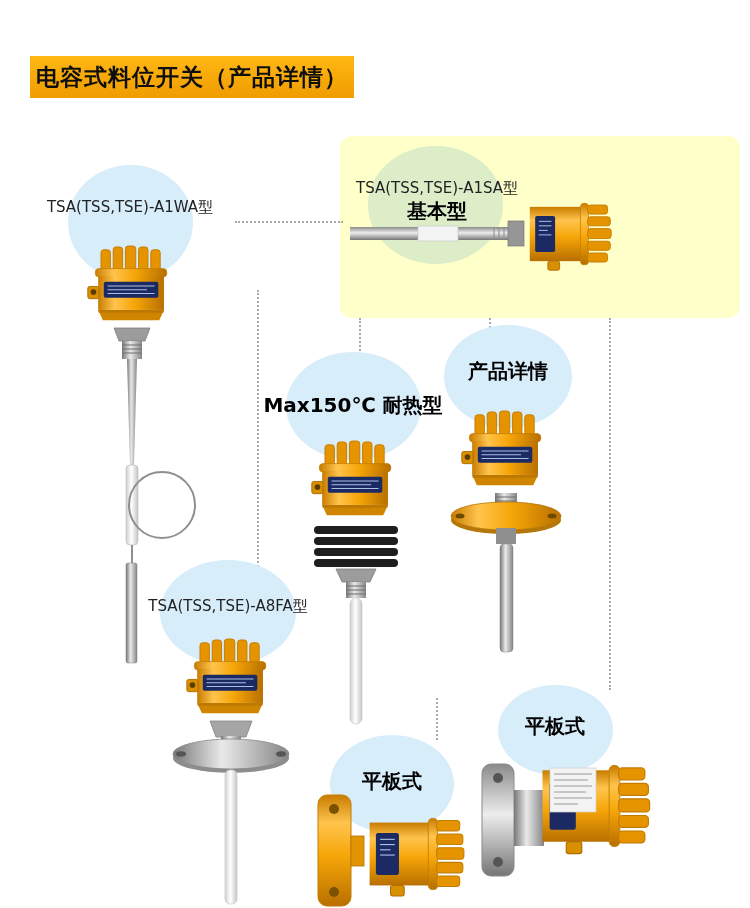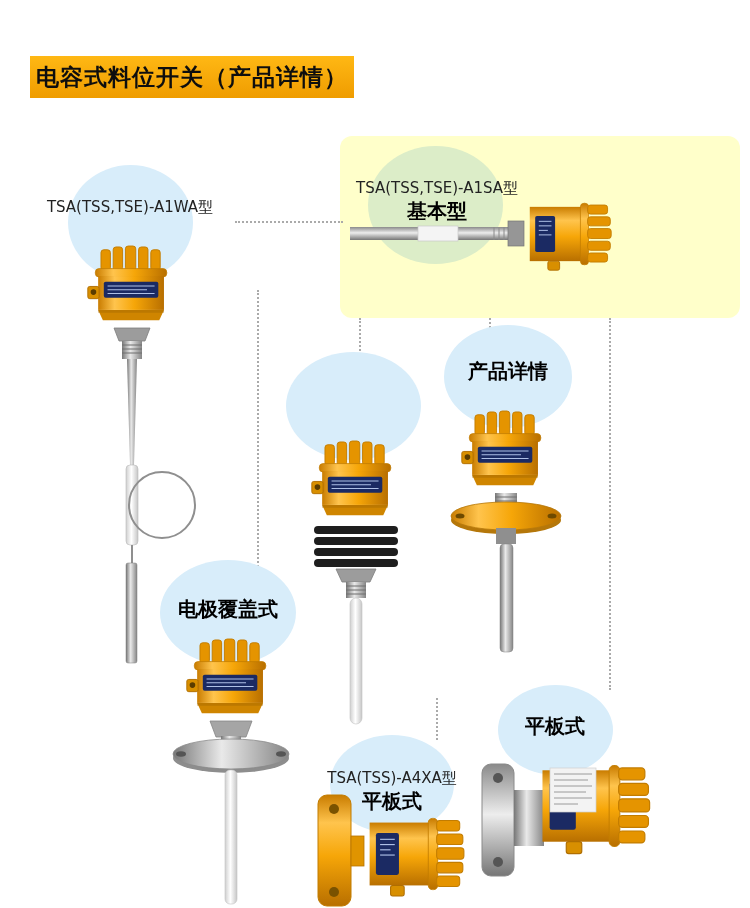--- a/index.html
+++ b/index.html
@@ -216,28 +216,28 @@
   </svg>
 
   <div class="plabel" style="left:30px;top:197px">
     <div class="pmodel">TSA(TSS,TSE)-A1WA型</div>
   </div>
   <div class="plabel" style="left:337px;top:178px">
     <div class="pmodel">TSA(TSS,TSE)-A1SA型</div>
     <div class="pname">基本型</div>
   </div>
   <div class="plabel" style="left:253px;top:392px">
+    <div class="pname">Max150℃ 耐热型</div>
   </div>
   <div class="plabel" style="left:408px;top:358px">
     <div class="pname">产品详情</div>
   </div>
   <div class="plabel" style="left:128px;top:596px">
-    <div class="pname">电极覆盖式</div>
+    <div class="pmodel">TSA(TSS,TSE)-A8FA型</div>
   </div>
   <div class="plabel" style="left:292px;top:768px">
-    <div class="pmodel">TSA(TSS)-A4XA型</div>
     <div class="pname">平板式</div>
   </div>
   <div class="plabel" style="left:455px;top:713px">
     <div class="pname">平板式</div>
   </div>
 
 </div>
 
 </body></html>

